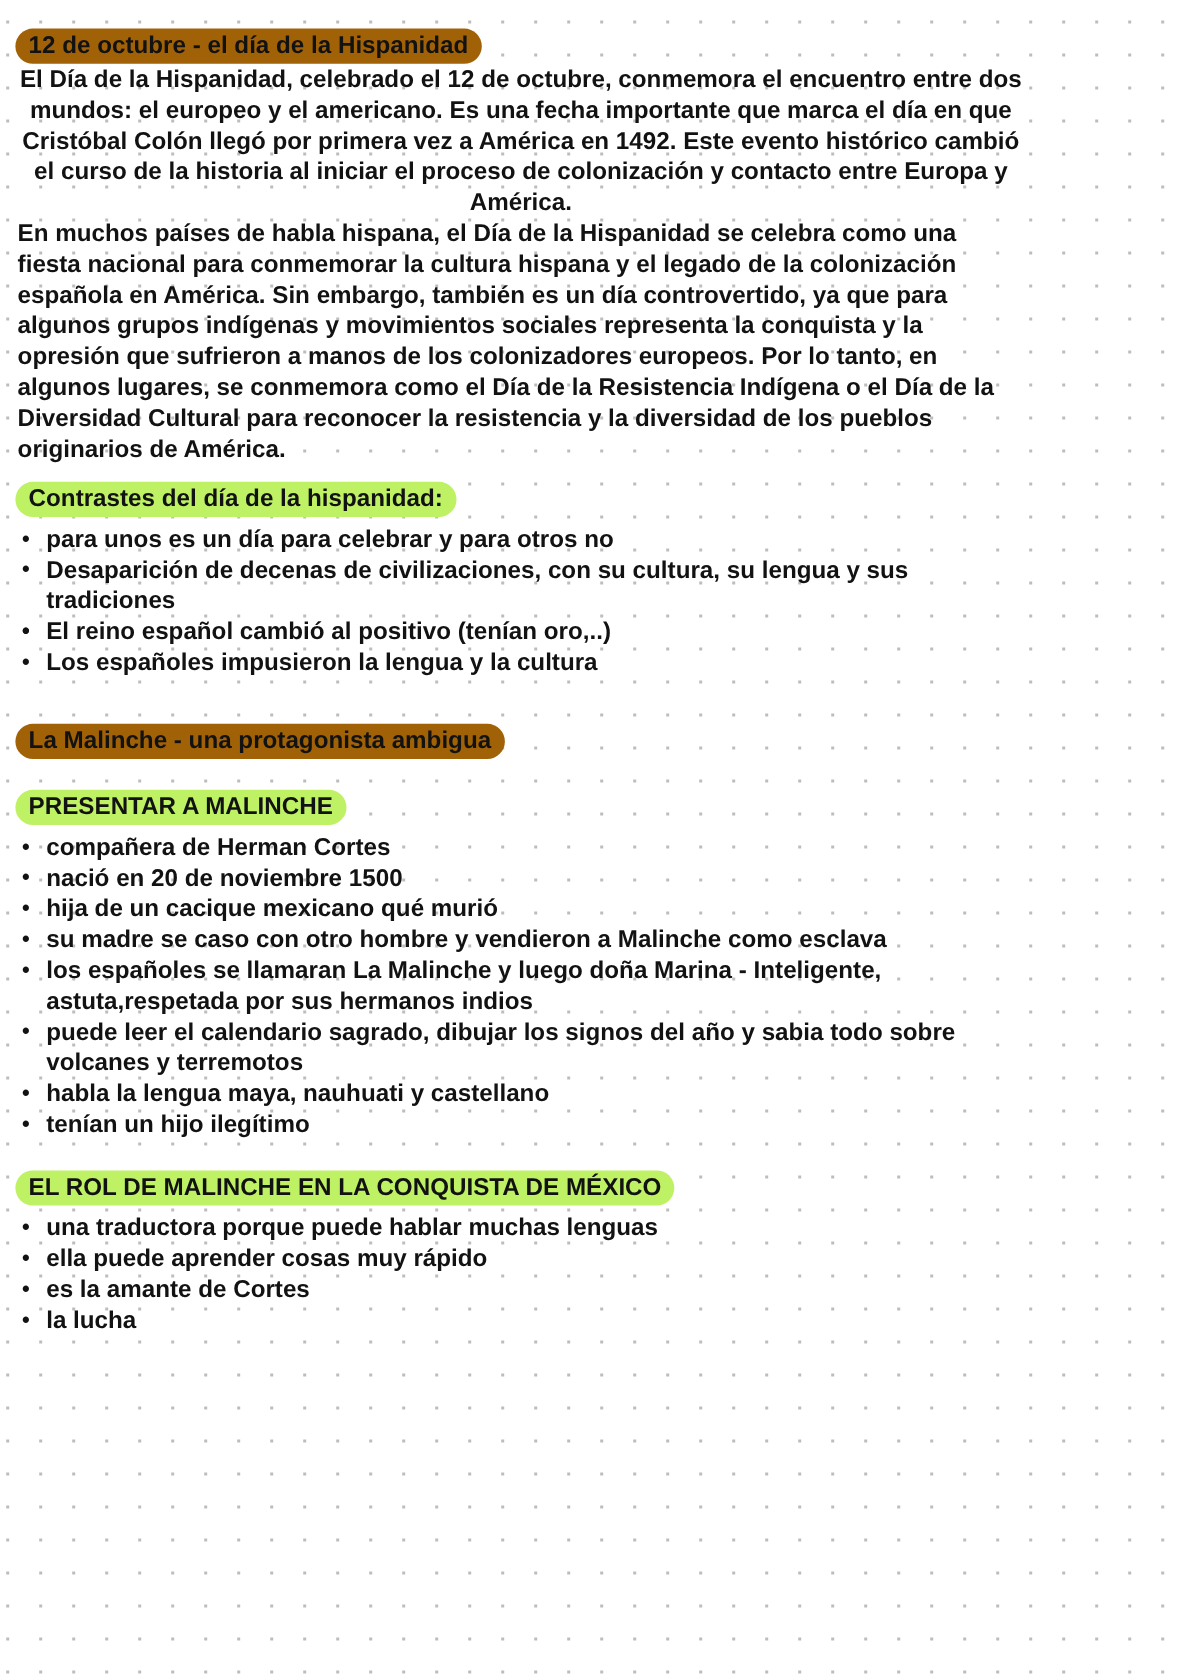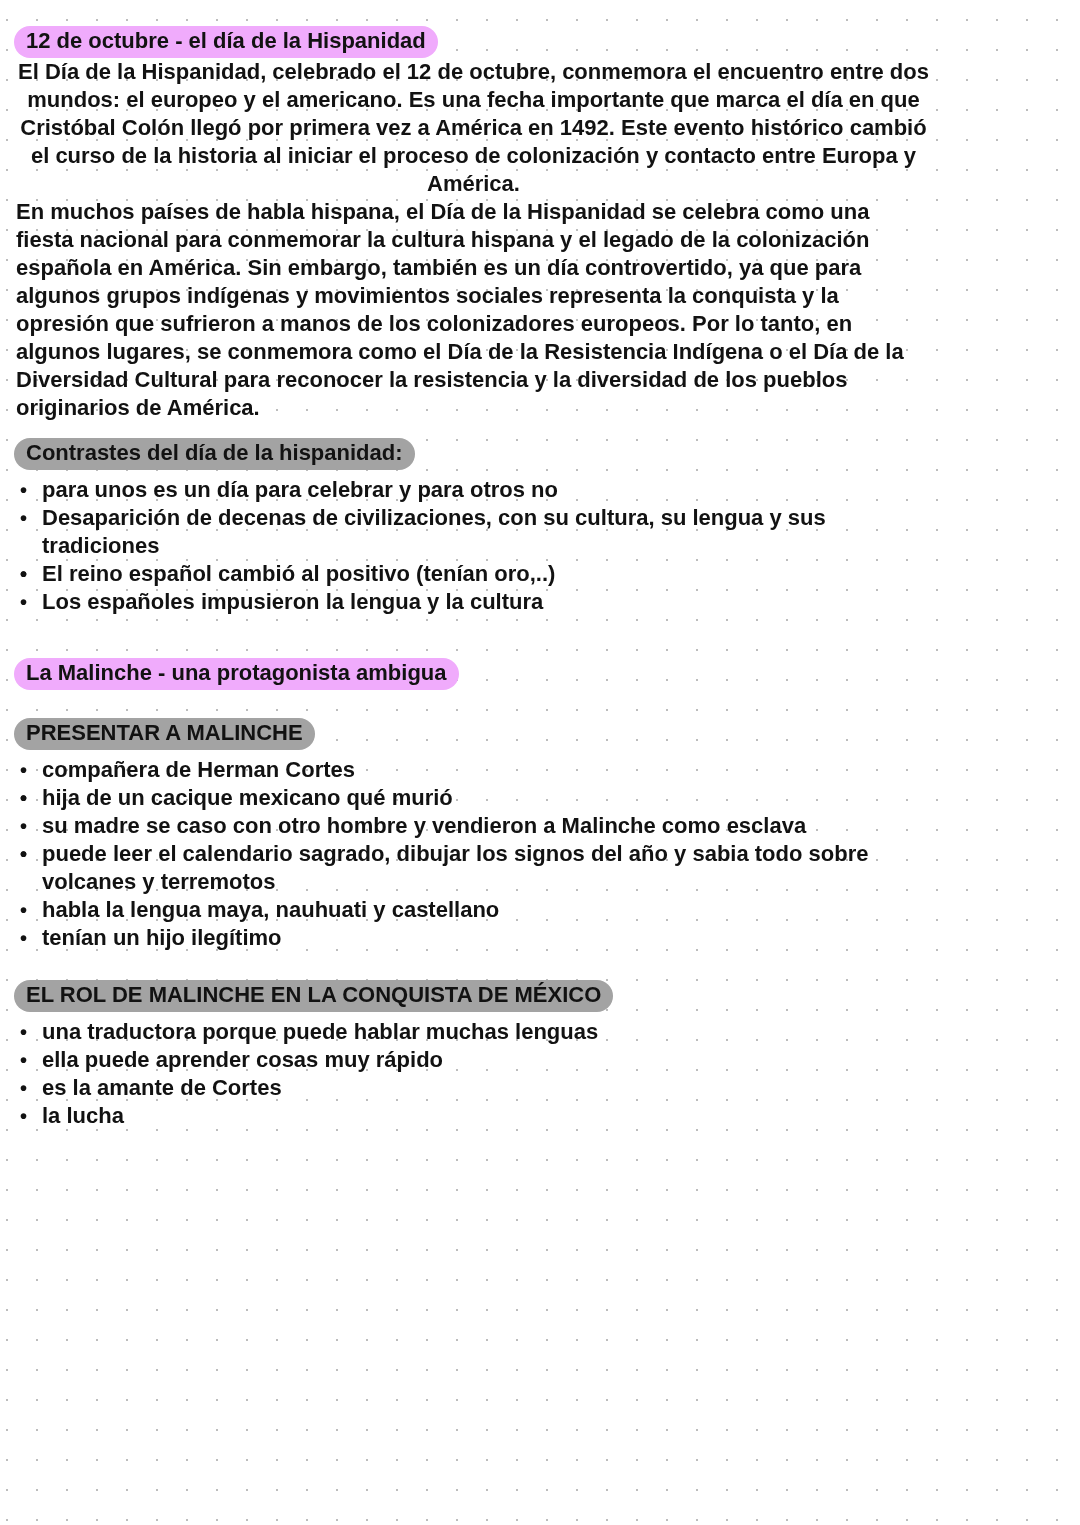--- a/index.html
+++ b/index.html
@@ -33,22 +33,22 @@
     font-size: 22px;
     line-height: 22px;
   }
   .hl {
     display: inline-block;
     padding: 4px 12px 6px 12px;
     margin-left: -2px;
     border-radius: 16px;
     box-decoration-break: clone;
   }
-  .hl-blue   { background: #f0abfc; }
-  .hl-lav    { background: #a3a3a3; }
+  .hl-blue   { background: #a16207; }
+  .hl-lav    { background: #bef264; }
 
   p.para {
     margin: 0;
     max-width: 915px;
   }
   .mt-title-gap  { margin-top: 30px; text-align: center; }
   .mt-para-gap   { margin-top: 28px; }
   .mt-sec-gap    { margin-top: 16px; }
   .mt-big-gap    { margin-top: 42px; text-decoration: underline; }
 
@@ -89,24 +89,24 @@
     <li><span class="bullet">•</span><span>El reino español cambió al positivo (tenían oro,..)</span></li>
     <li><span class="bullet">•</span><span>Los españoles impusieron la lengua y la cultura</span></li>
   </ul>
 
   <h2 class="mt-big-gap"><span class="hl hl-blue">La Malinche - una protagonista ambigua</span></h2>
 
   <h2 class="mt-para-gap"><span class="hl hl-lav">PRESENTAR A MALINCHE</span></h2>
 
   <ul class="blist">
     <li><span class="bullet">•</span><span>compañera de Herman Cortes</span></li>
-    <li><span class="bullet">•</span></li>
+    <li><span class="bullet">•</span><span>nació en 20 de noviembre 1500</span></li>
     <li><span class="bullet">•</span><span>hija de un cacique mexicano qué murió</span></li>
     <li><span class="bullet">•</span><span>su madre se caso con otro hombre y vendieron a Malinche como esclava</span></li>
-    <li><span class="bullet">•</span></li>
+    <li><span class="bullet">•</span><span>los españoles se llamaran La Malinche y luego doña Marina - Inteligente, astuta,respetada por sus hermanos indios</span></li>
     <li><span class="bullet">•</span><span>puede leer el calendario sagrado, dibujar los signos del año y sabia todo sobre volcanes y terremotos</span></li>
     <li><span class="bullet">•</span><span>habla la lengua maya, nauhuati y castellano</span></li>
     <li><span class="bullet">•</span><span>tenían un hijo ilegítimo</span></li>
   </ul>
 
   <h2 class="mt-para-gap"><span class="hl hl-lav">EL ROL DE MALINCHE EN LA CONQUISTA DE MÉXICO</span></h2>
 
   <ul class="blist">
     <li><span class="bullet">•</span><span>una traductora porque puede hablar muchas lenguas</span></li>
     <li><span class="bullet">•</span><span>ella puede aprender cosas muy rápido</span></li>

